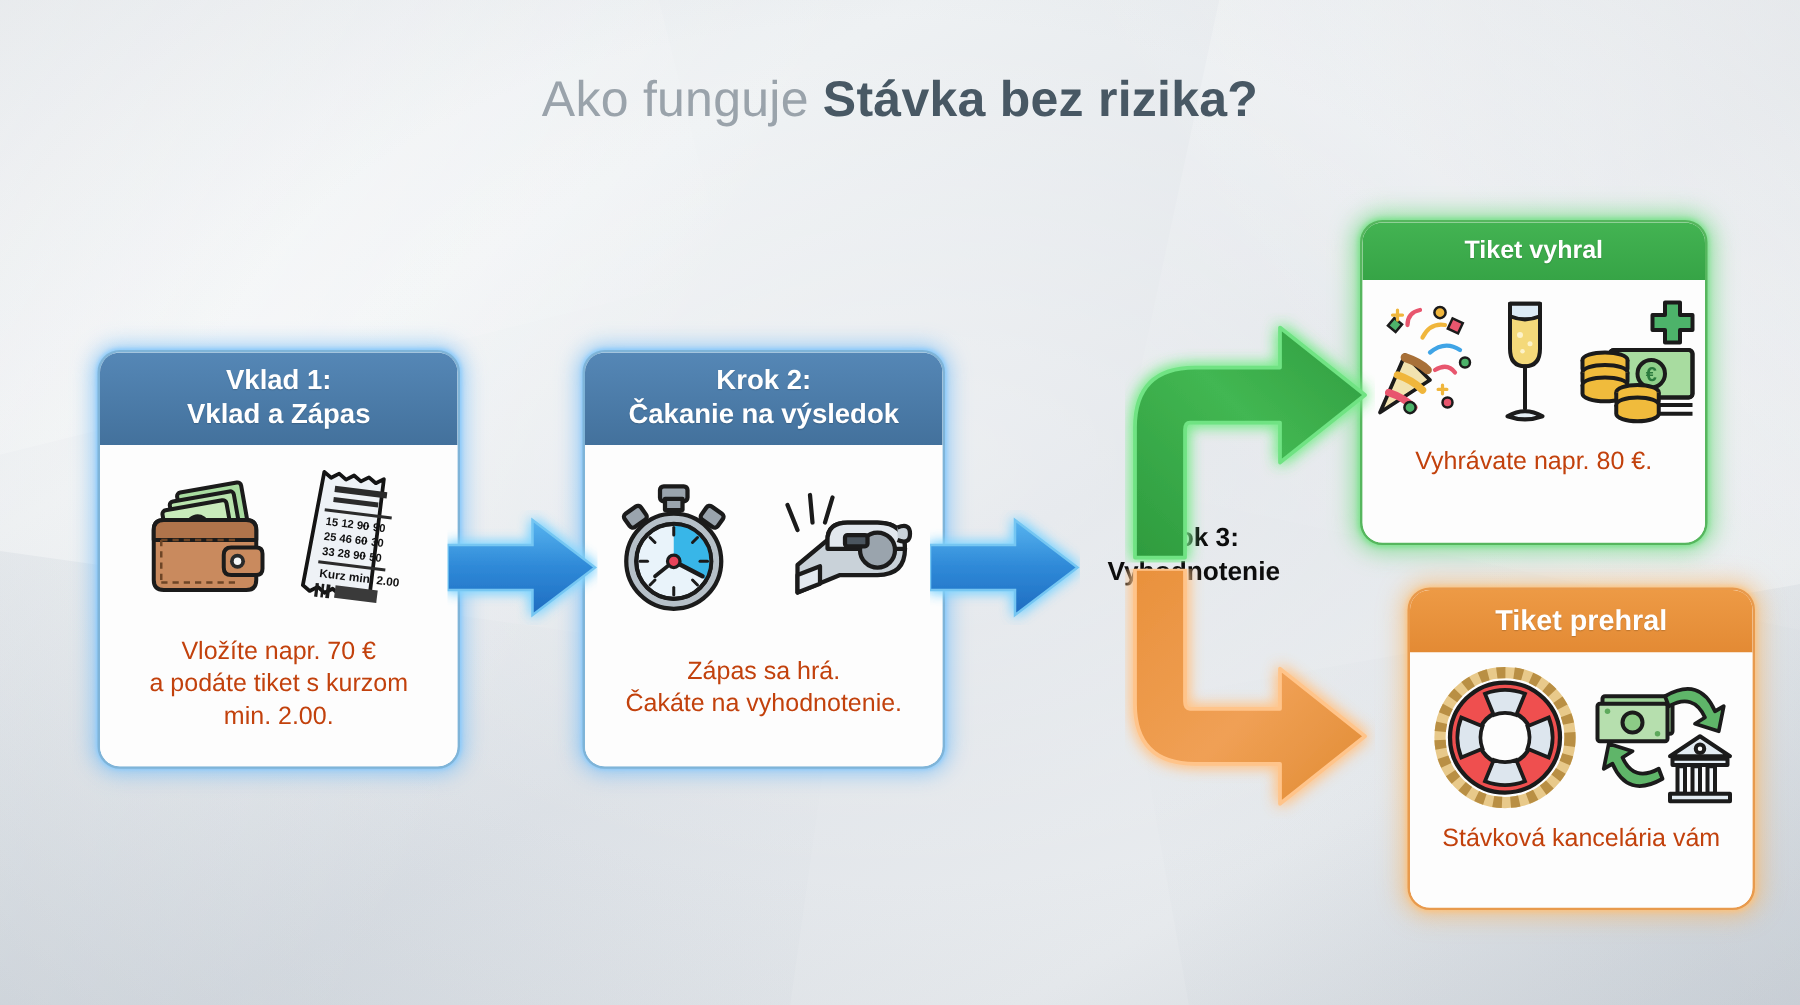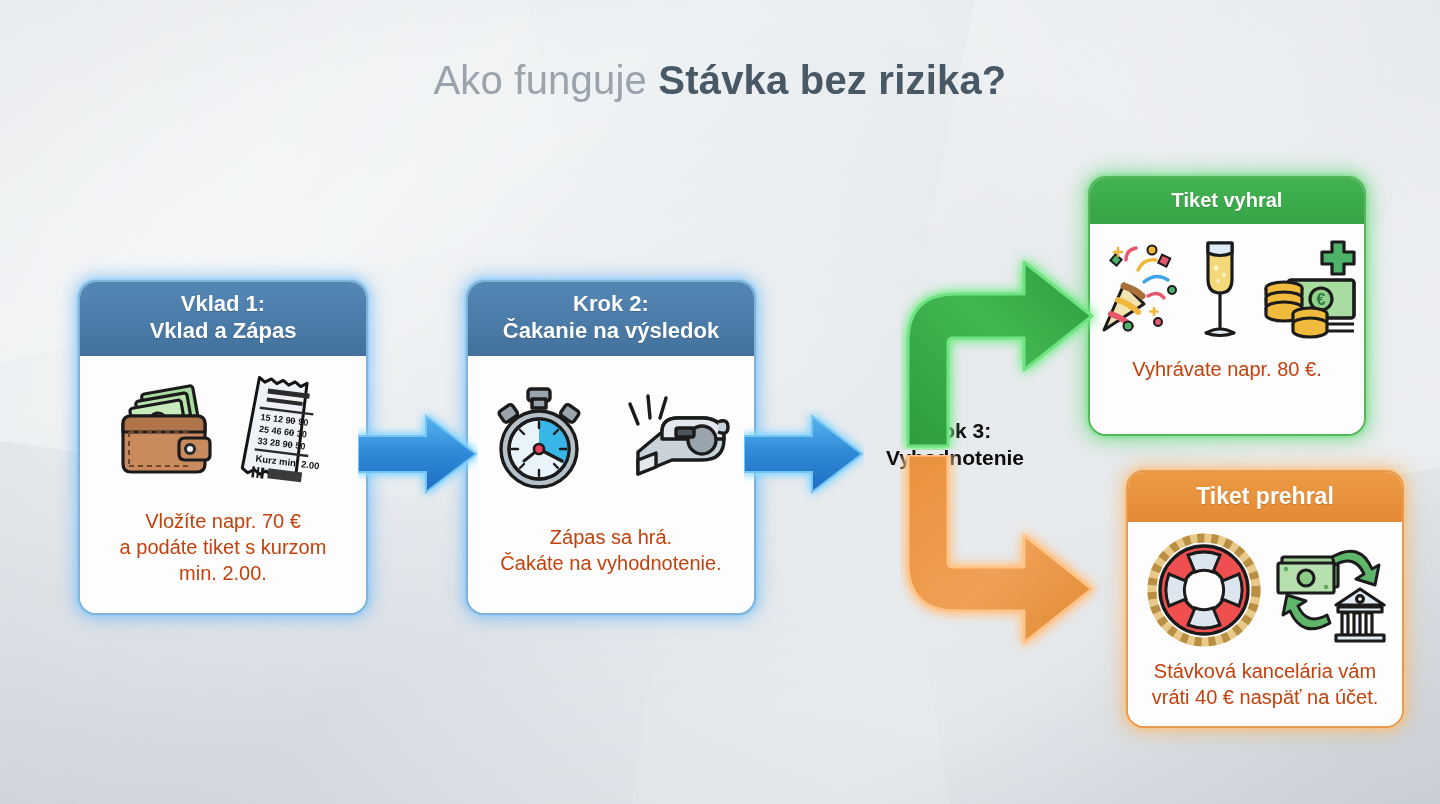--- a/index.html
+++ b/index.html
@@ -348,21 +348,20 @@
             <rect x="62" y="76" width="44" height="5" fill="#e3ecf3"></rect>
             <rect x="66" y="82" width="6" height="22" fill="#f4f8fb"></rect>
             <rect x="78" y="82" width="6" height="22" fill="#f4f8fb"></rect>
             <rect x="90" y="82" width="6" height="22" fill="#f4f8fb"></rect>
             <rect x="60" y="104" width="48" height="6" fill="#e3ecf3"></rect>
           </g>
         </svg>
       </div>
       <div class="cap">
         <div>Stávková kancelária vám</div>
-        <div>vráti 40 € naspäť na účet.</div>
       </div>
     </div>
   </div>
 
   <svg class="arrow" id="arrow-1" viewBox="0 0 120 92">
     <defs>
       <linearGradient id="gBlue" x1="0" y1="0" x2="0" y2="1">
         <stop offset="0%" stop-color="#58b4ef"></stop>
           <stop offset="48%" stop-color="#2f8ad8"></stop>
           <stop offset="100%" stop-color="#1f6cc0"></stop>

